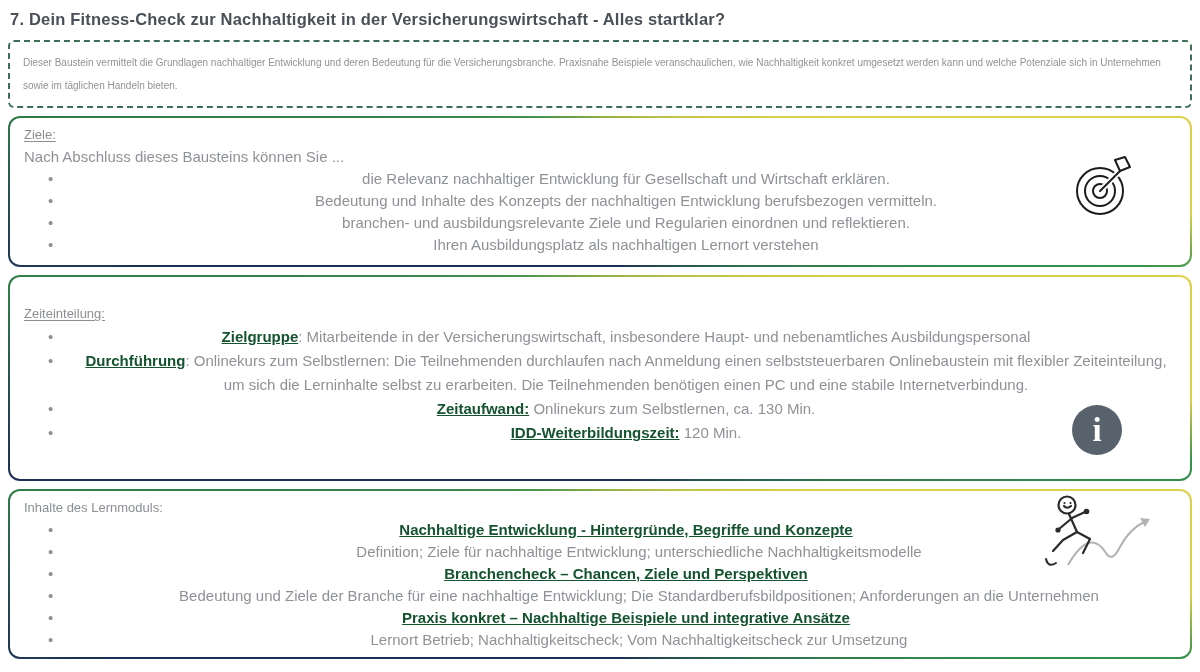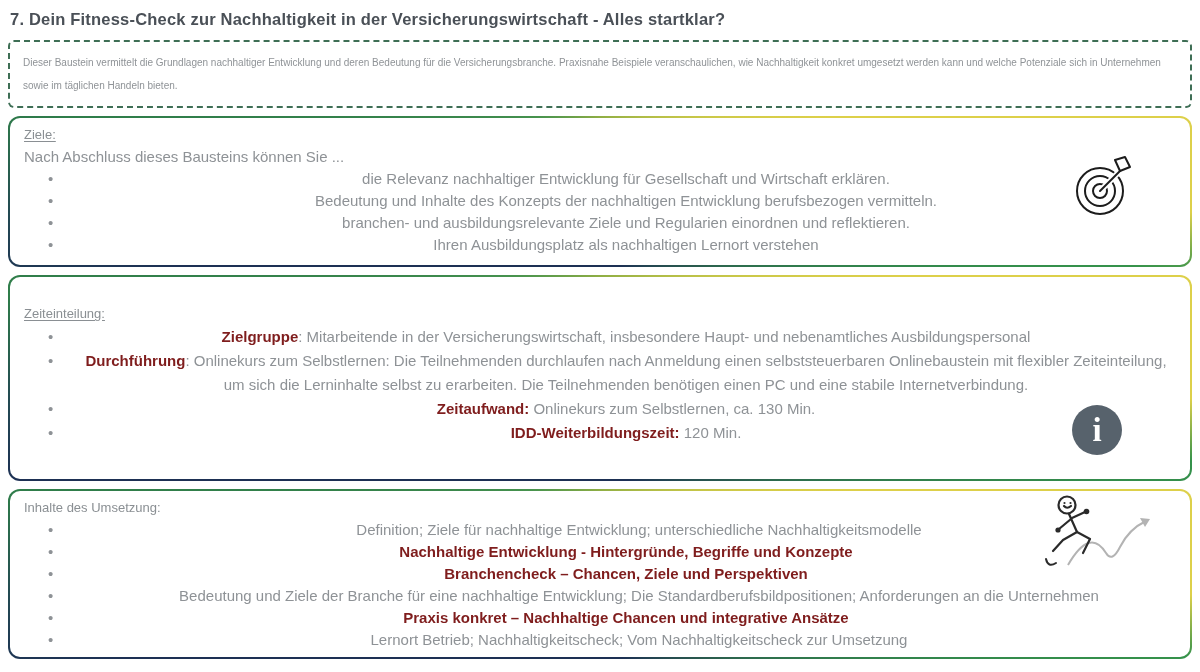--- a/index.html
+++ b/index.html
@@ -48,21 +48,21 @@
     padding:6px 14px 9px 14px;
     position:relative;
     font-size:15px;line-height:22px;
   }
   .box-heading{font-size:13px;color:#8a8f93;}
   .underlined{text-decoration:underline;text-underline-offset:2px;}
   .lead{margin:0;}
   .blist{list-style:none;margin:0;padding:0;text-align:center;}
   .blist li{position:relative;padding-left:52px;}
   .blist li::before{content:"\2022";position:absolute;left:24px;color:#8e9296;}
-  .b-strong{font-weight:bold;color:#7f1d1d;}
+  .b-strong{font-weight:bold;color:#14532d;text-decoration:underline;}
   
   .part-inner{padding:26px 14px 34px 14px;}
   .part-inner .blist li{line-height:24px;}
   
   .cont-inner{padding:6px 14px 6px 14px;}
   .cont-inner .blist li{line-height:22px;}
   .cont-desc{padding-left:78px;line-height:22px;}
   
   .target-icon{position:absolute;top:36px;right:56px;}
   .info-icon{
@@ -125,36 +125,36 @@
         <li><span class="b-strong">IDD-Weiterbildungszeit:</span><span> 120 Min.</span></li>
       </ul>
       <span class="info-icon">
         <span>i</span>
       </span>
     </div>
   </div>
 
   <div class="gbox">
     <div class="gbox-inner cont-inner">
-      <div class="box-heading">Inhalte des Umsetzung:</div>
+      <div class="box-heading">Inhalte des Lernmoduls:</div>
       <ul class="blist">
+        <li>
+          <div class="b-strong">Nachhaltige Entwicklung - Hintergründe, Begriffe und Konzepte</div>
+        </li>
         <li style="padding-left:0">
           <div class="cont-desc">Definition;  Ziele für nachhaltige Entwicklung; unterschiedliche Nachhaltigkeitsmodelle</div>
-        </li>
-        <li>
-          <div class="b-strong">Nachhaltige Entwicklung - Hintergründe, Begriffe und Konzepte</div>
         </li>
         <li>
           <div class="b-strong">Branchencheck – Chancen, Ziele und Perspektiven</div>
         </li>
         <li style="padding-left:0">
           <div class="cont-desc">Bedeutung und Ziele der Branche für eine nachhaltige Entwicklung; Die Standardberufsbildpositionen; Anforderungen an die Unternehmen</div>
         </li>
         <li>
-          <div class="b-strong">Praxis konkret – Nachhaltige Chancen und integrative Ansätze</div>
+          <div class="b-strong">Praxis konkret – Nachhaltige Beispiele und integrative Ansätze</div>
         </li>
         <li style="padding-left:0">
           <div class="cont-desc">Lernort Betrieb; Nachhaltigkeitscheck; Vom Nachhaltigkeitscheck zur Umsetzung</div>
         </li>
       </ul>
       <span class="runner-icon">
         <svg width="132" height="80" viewBox="0 0 132 80">
 
           <path d="M34,74 Q56,36 72,62 Q78,72 86,56 Q95,38 112,30" fill="none" stroke="#b3b3b3" stroke-width="2"></path>
           <path d="M116,28 l-10,-1 5,9 z" fill="#b3b3b3"></path>

